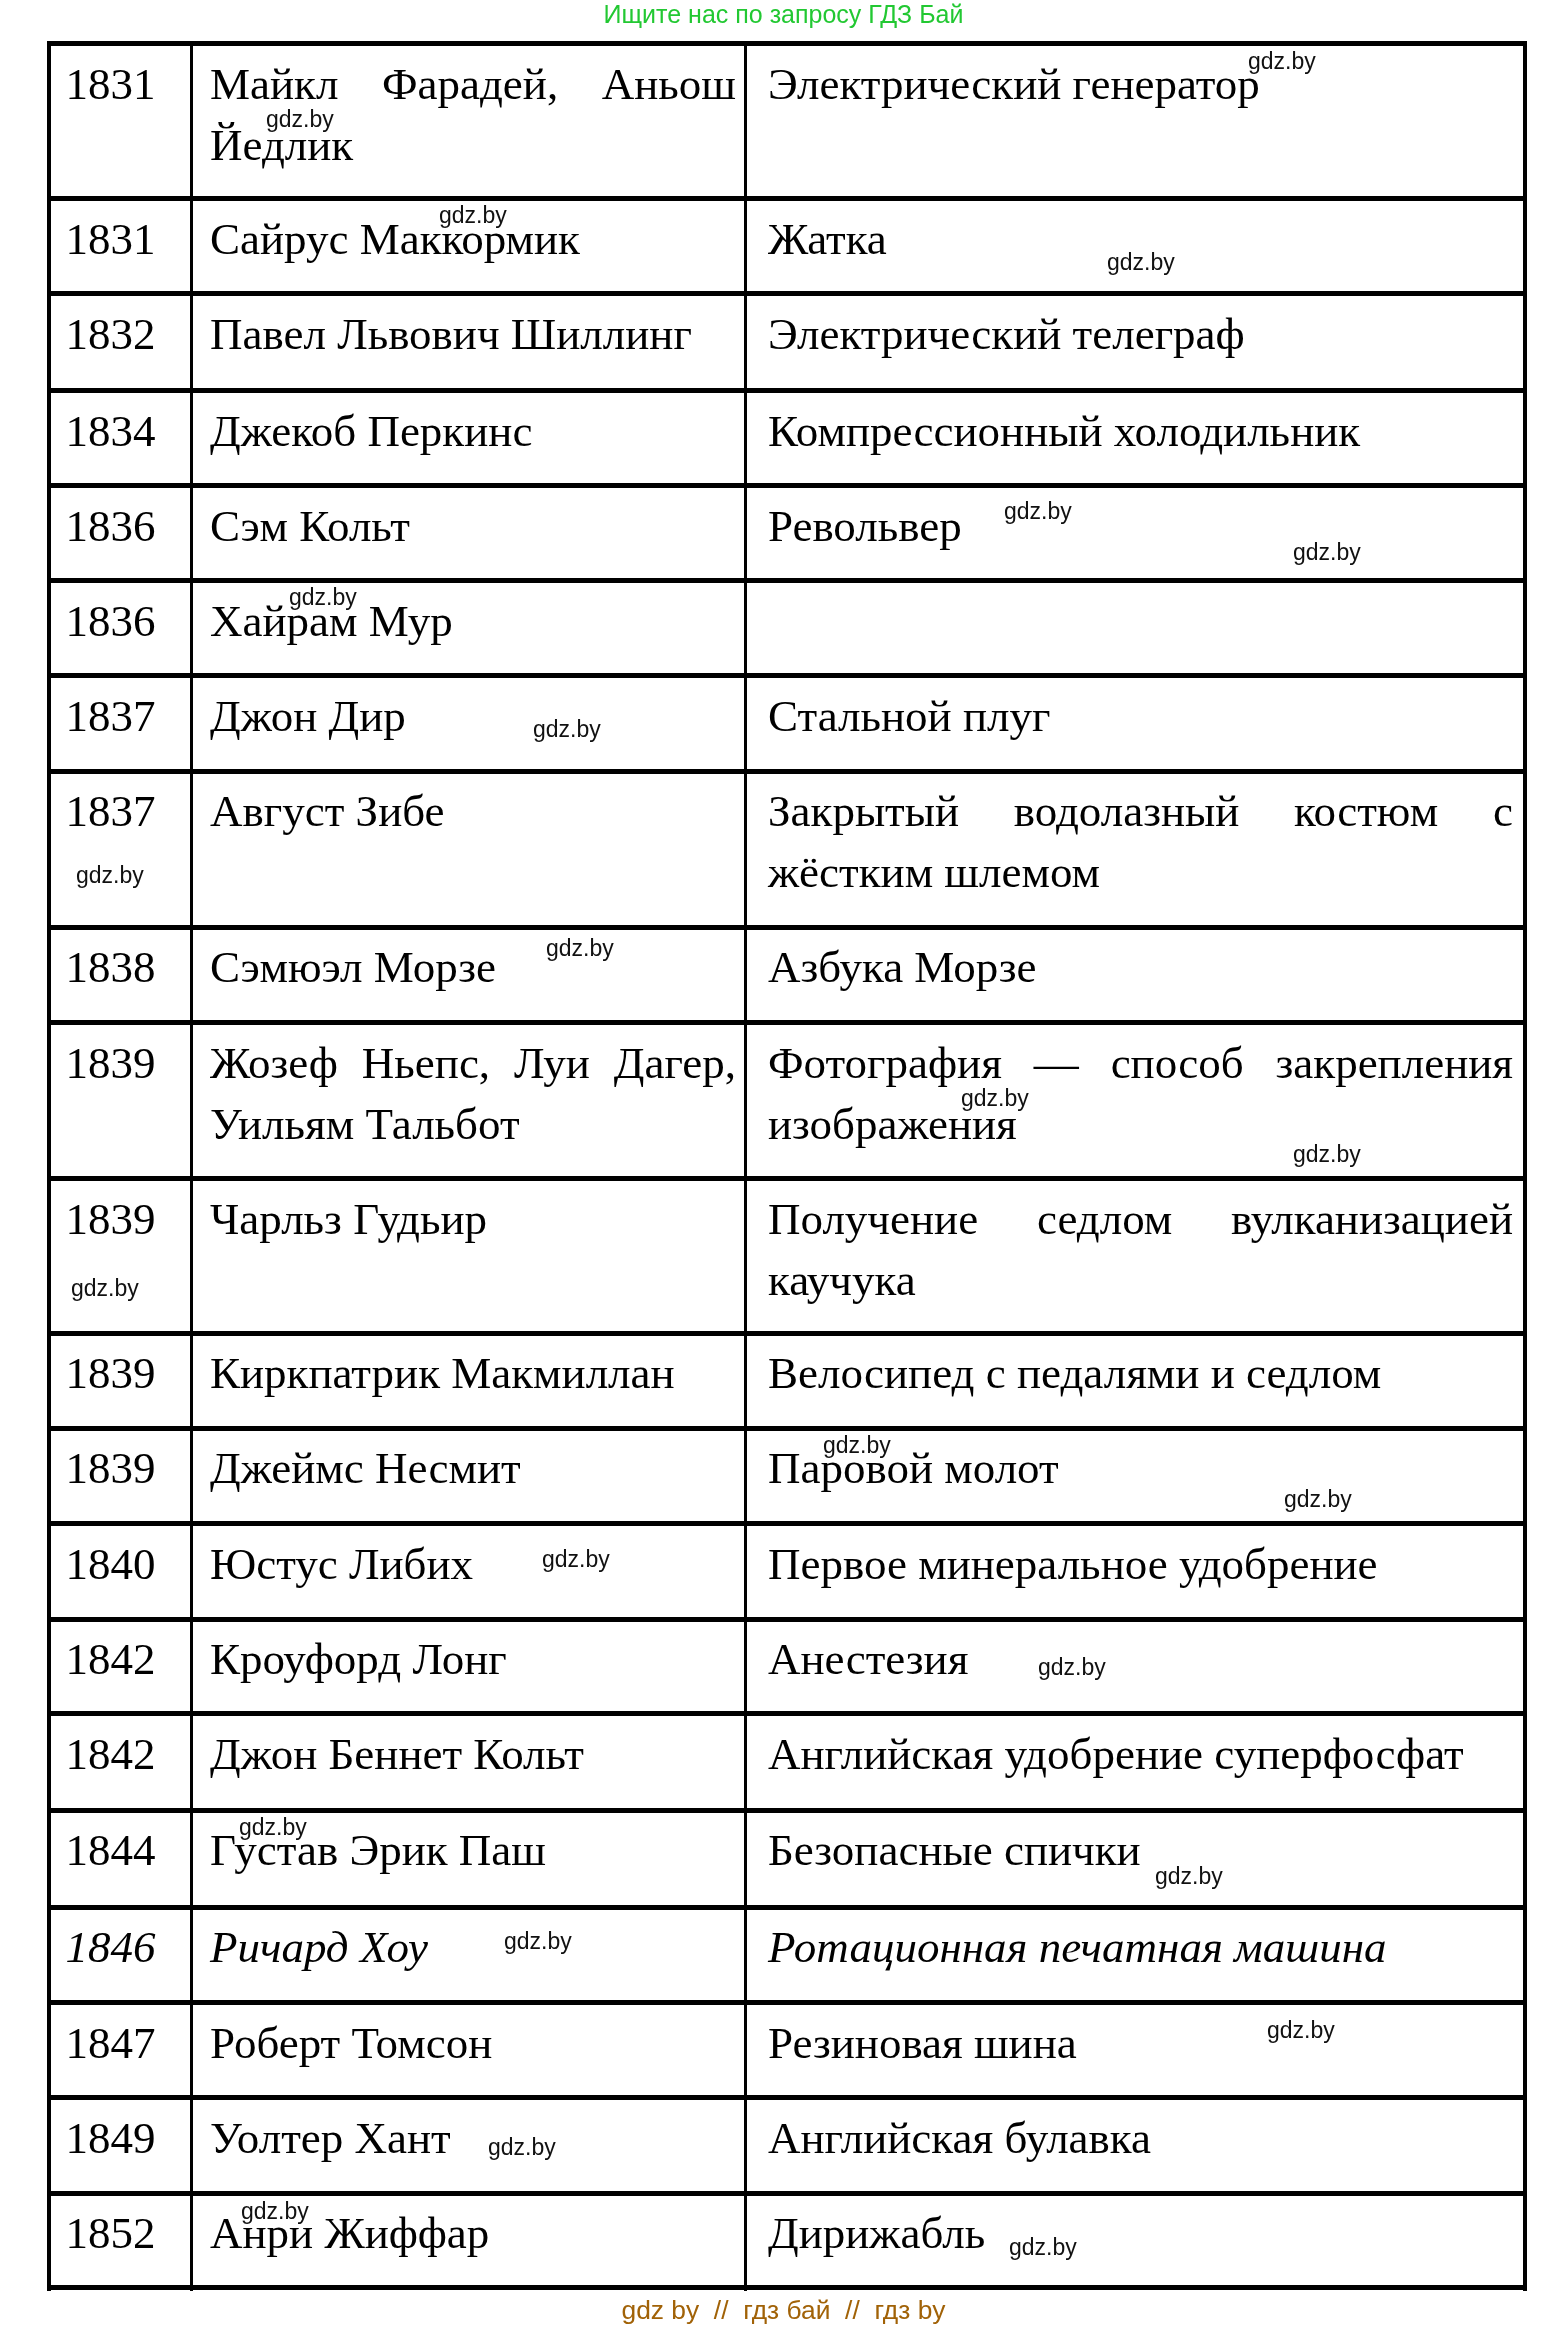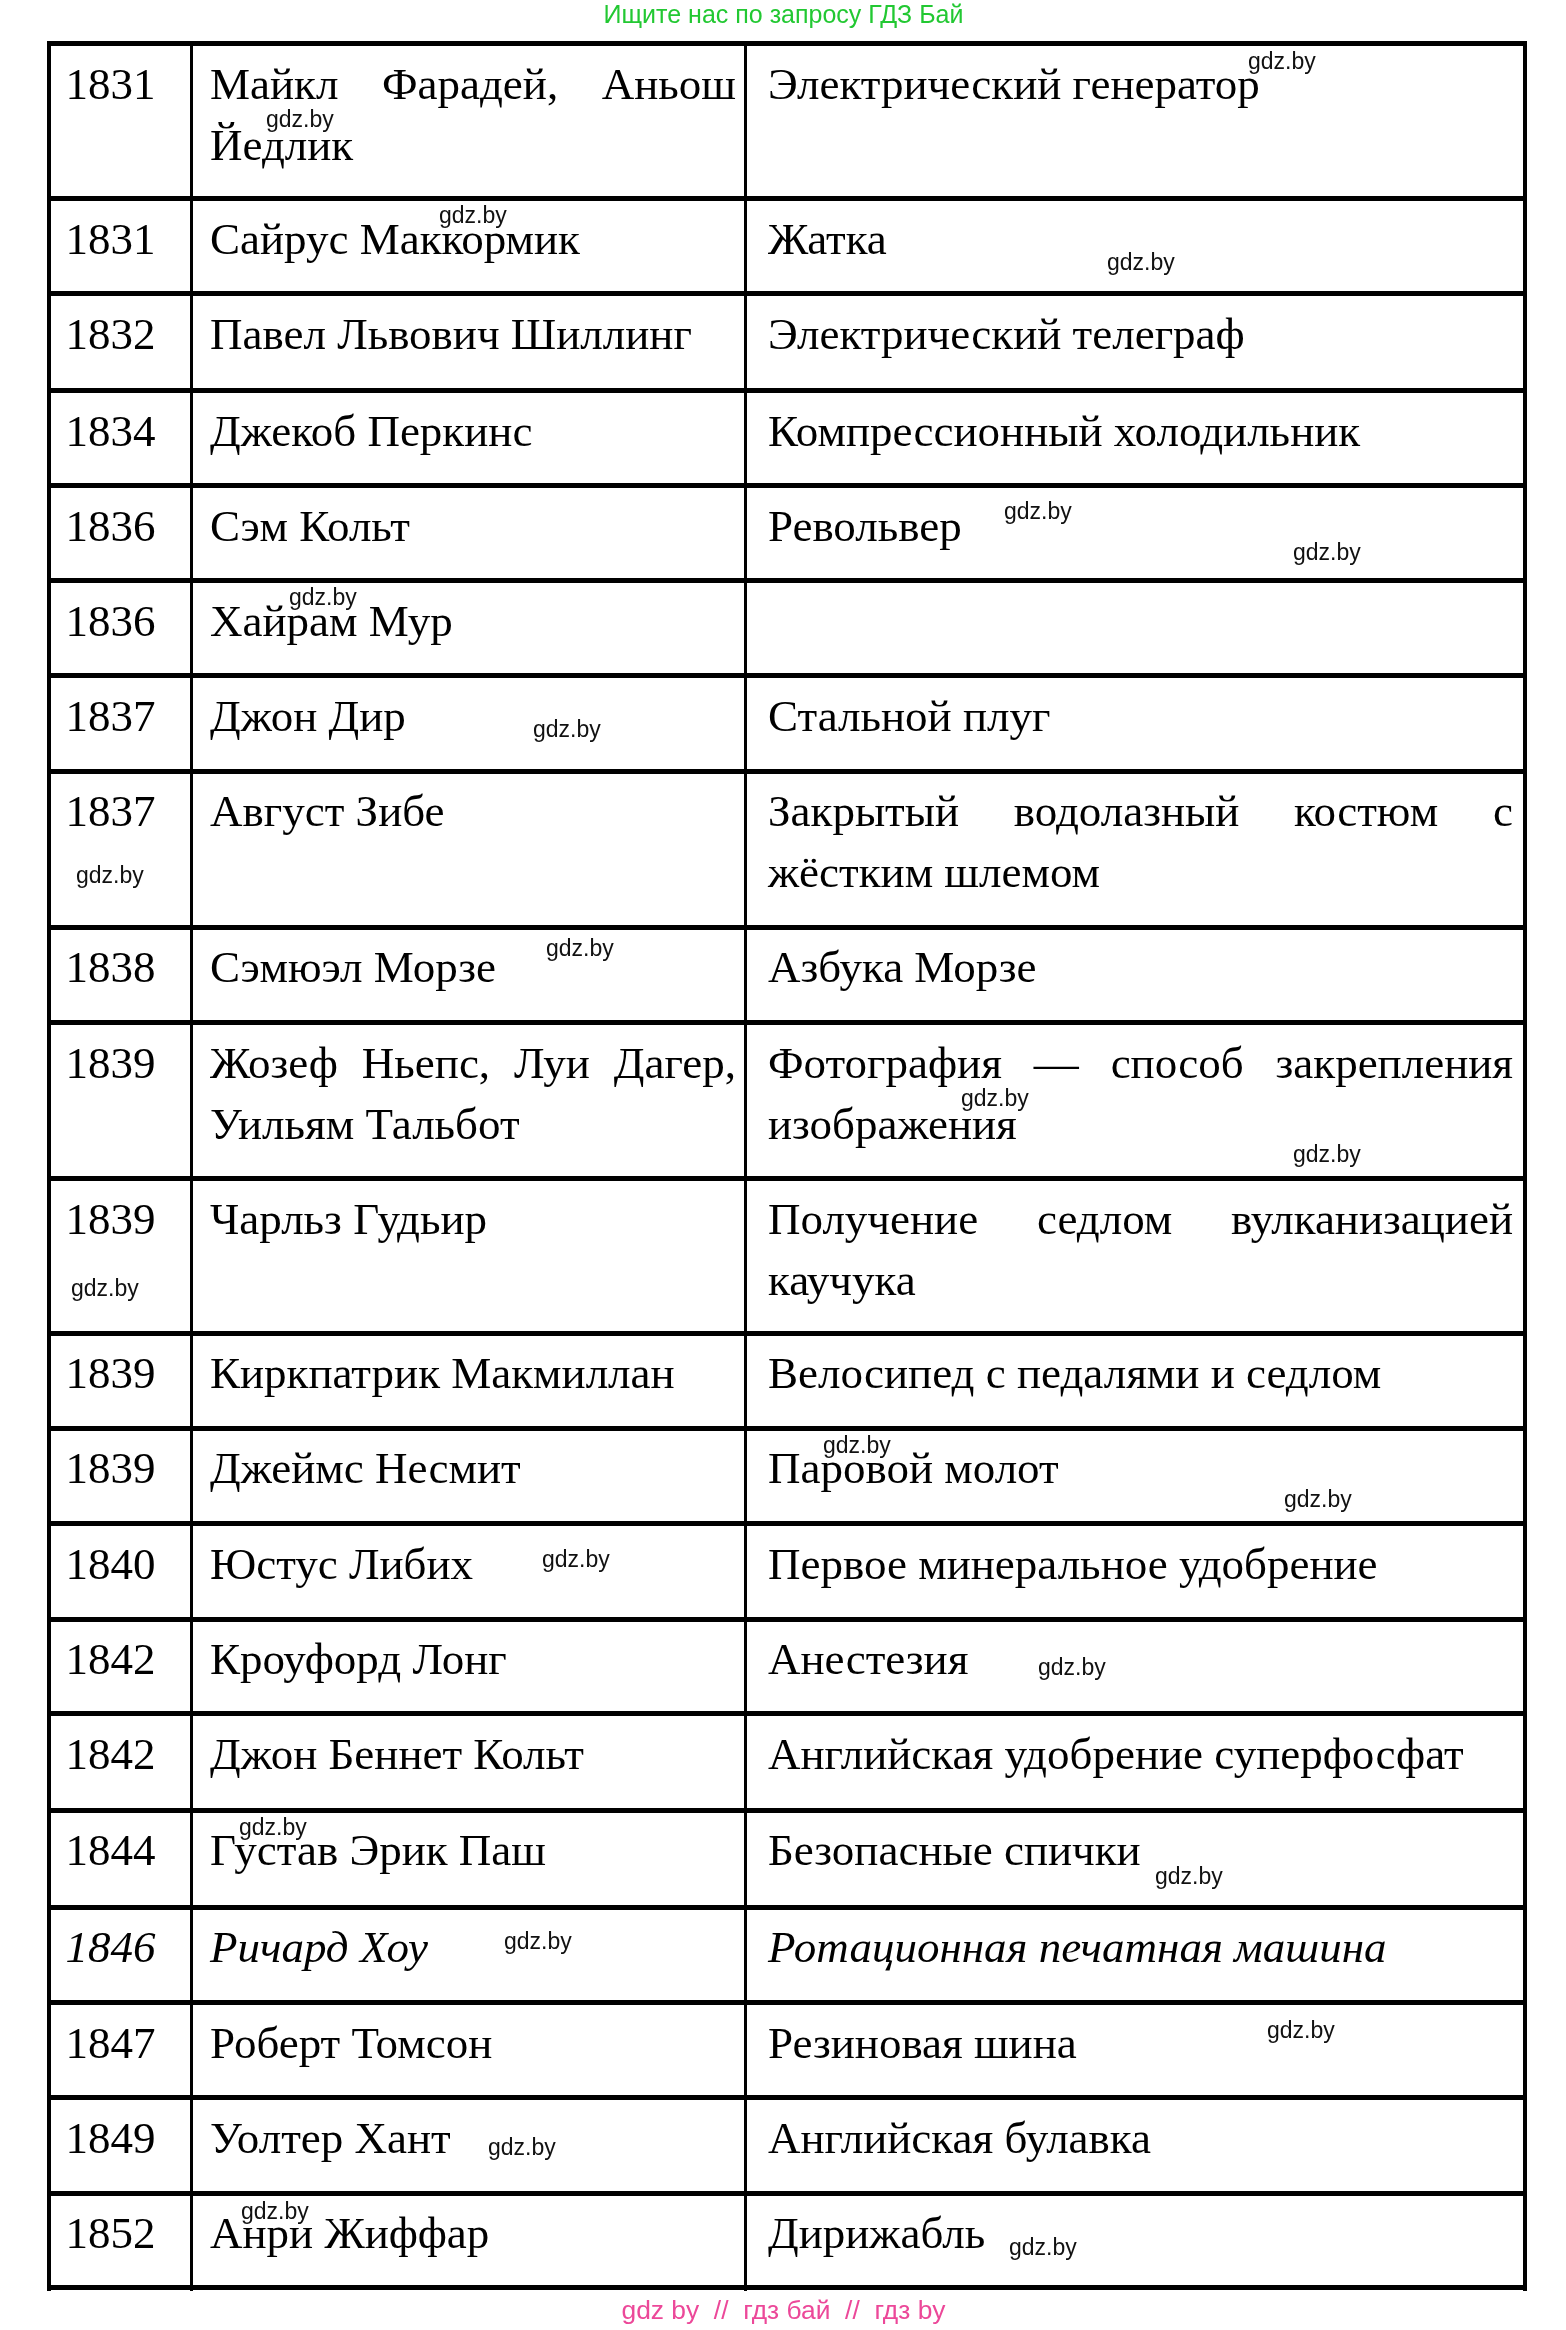--- a/index.html
+++ b/index.html
@@ -5,21 +5,21 @@
   html, body { margin: 0; padding: 0; background: #ffffff; }
   body { width: 1567px; height: 2330px; position: relative; overflow: hidden; }
   .header {
     position: absolute; left: 0; top: 0; width: 1567px; text-align: center;
     font-family: "Liberation Sans", sans-serif; font-size: 25px; line-height: 29.5px;
     color: #22c832;
   }
   .footer {
     position: absolute; left: 0; top: 2295px; width: 1567px; text-align: center;
     font-family: "Liberation Sans", sans-serif; font-size: 26.4px; line-height: 31px;
-    color: #ec4899; white-space: pre;
+    color: #a16207; white-space: pre;
   }
   .hline { position: absolute; left: 47px; width: 1480px; height: 4.7px; background: #000; }
   .vline { position: absolute; width: 3.1px; background: #000; top: 43px; height: 2248px; }
   .vline.outer { width: 3.9px; }
   .row { position: absolute; left: 47px; width: 1272px; }
   .cell {
     position: absolute; top: 0;
     font-family: "Liberation Serif", serif; font-size: 45px; line-height: 61px;
     color: #000;
   }

